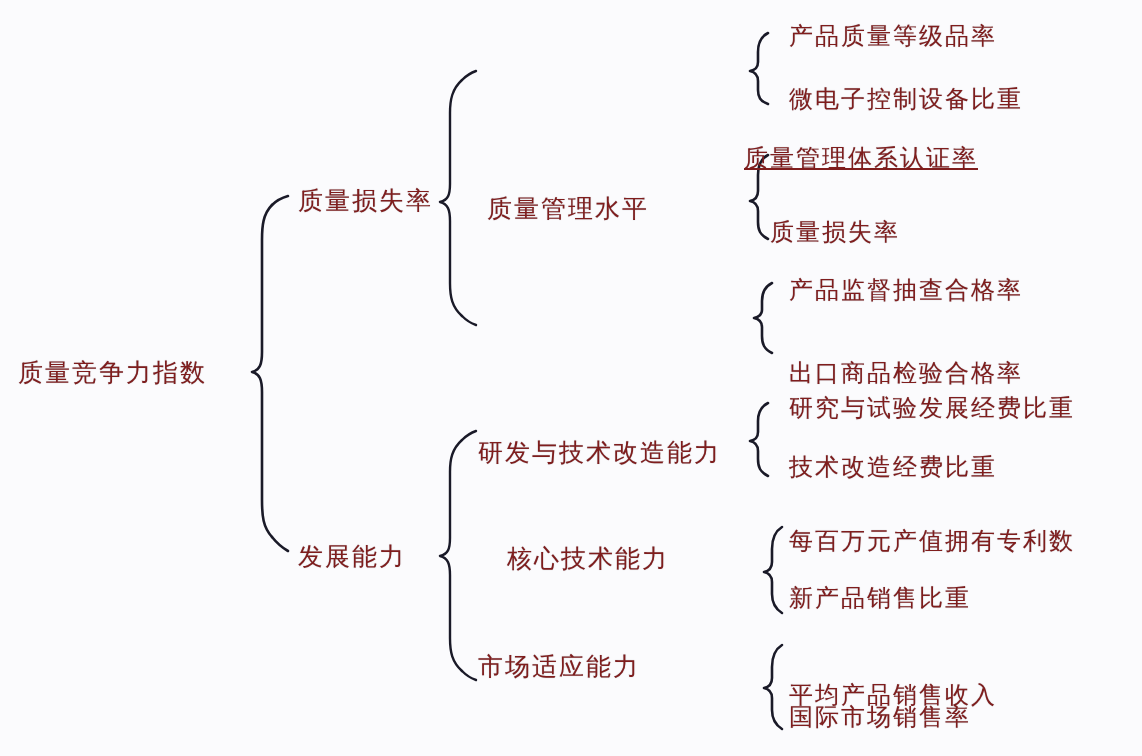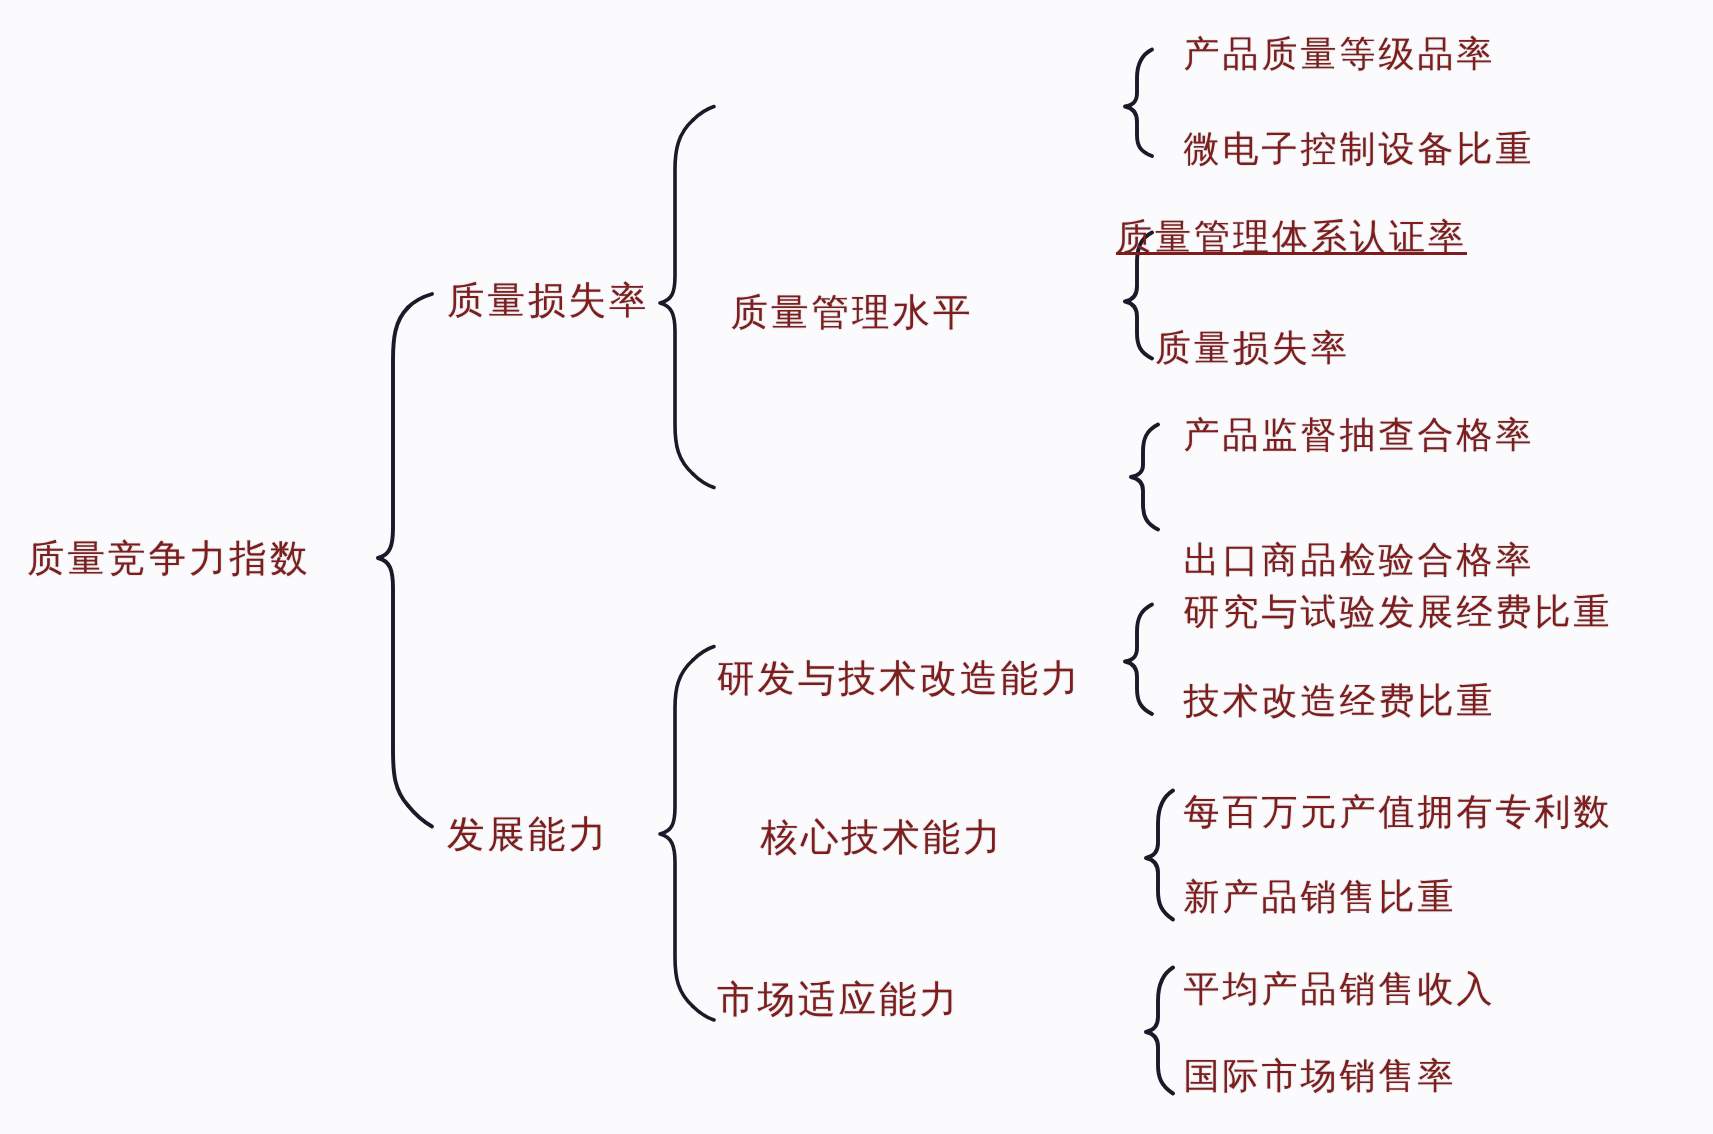--- a/index.html
+++ b/index.html
@@ -154,16 +154,16 @@
   <div class="node-label lvl-leaf" style="left:789px; top:36px;">产品质量等级品率</div>
   <div class="node-label lvl-leaf" style="left:789px; top:99px;">微电子控制设备比重</div>
   <div class="node-label lvl-leaf" style="left:744px; top:158px;text-decoration:underline;">质量管理体系认证率</div>
   <div class="node-label lvl-leaf" style="left:770px; top:232px;">质量损失率</div>
   <div class="node-label lvl-leaf" style="left:789px; top:290px;">产品监督抽查合格率</div>
   <div class="node-label lvl-leaf" style="left:789px; top:348px;margin-top:25px;">出口商品检验合格率</div>
   <div class="node-label lvl-leaf" style="left:789px; top:408px;">研究与试验发展经费比重</div>
   <div class="node-label lvl-leaf" style="left:789px; top:467px;">技术改造经费比重</div>
   <div class="node-label lvl-leaf" style="left:789px; top:541px;">每百万元产值拥有专利数</div>
   <div class="node-label lvl-leaf" style="left:789px; top:598px;">新产品销售比重</div>
-  <div class="node-label lvl-leaf" style="left:789px; top:659px;">平均产品销售收入</div>
+  <div class="node-label lvl-leaf" style="left:789px; top:695px;">平均产品销售收入</div>
   <div class="node-label lvl-leaf" style="left:789px; top:717px;text-align:right;">国际市场销售率</div>
 
 </div>
 
 </body></html>

